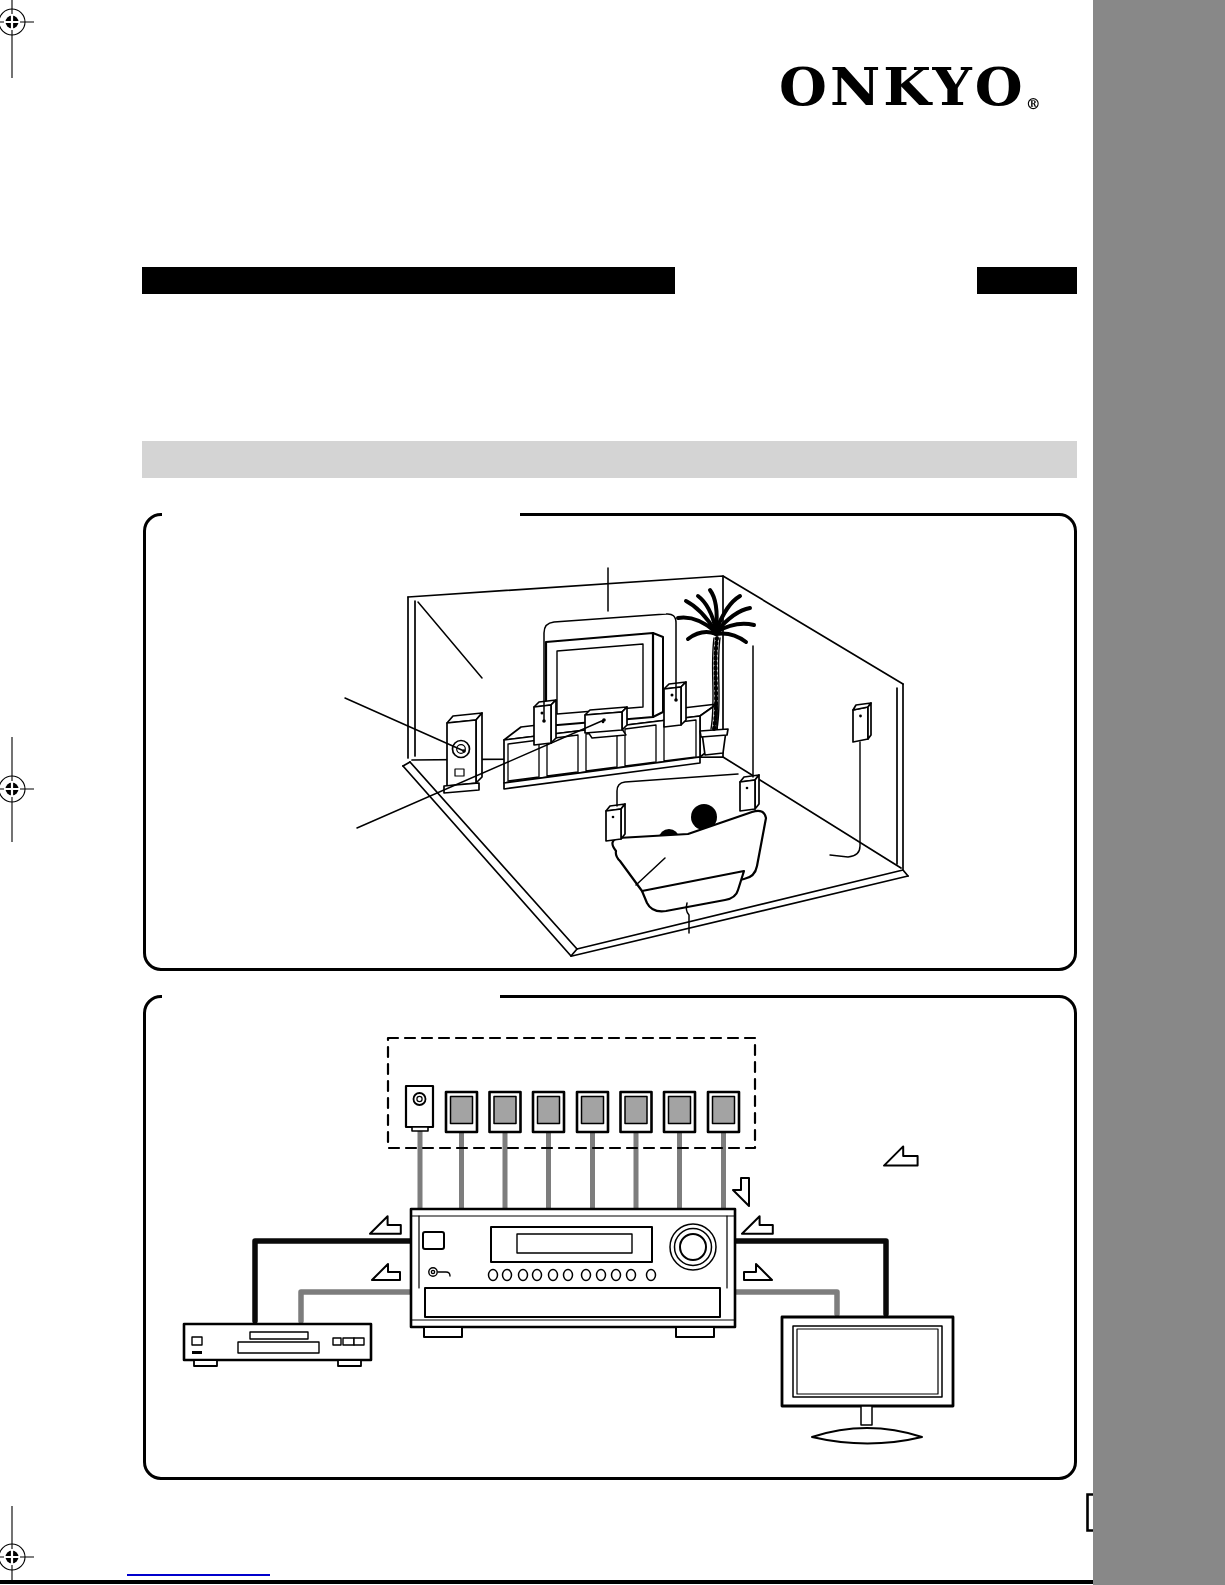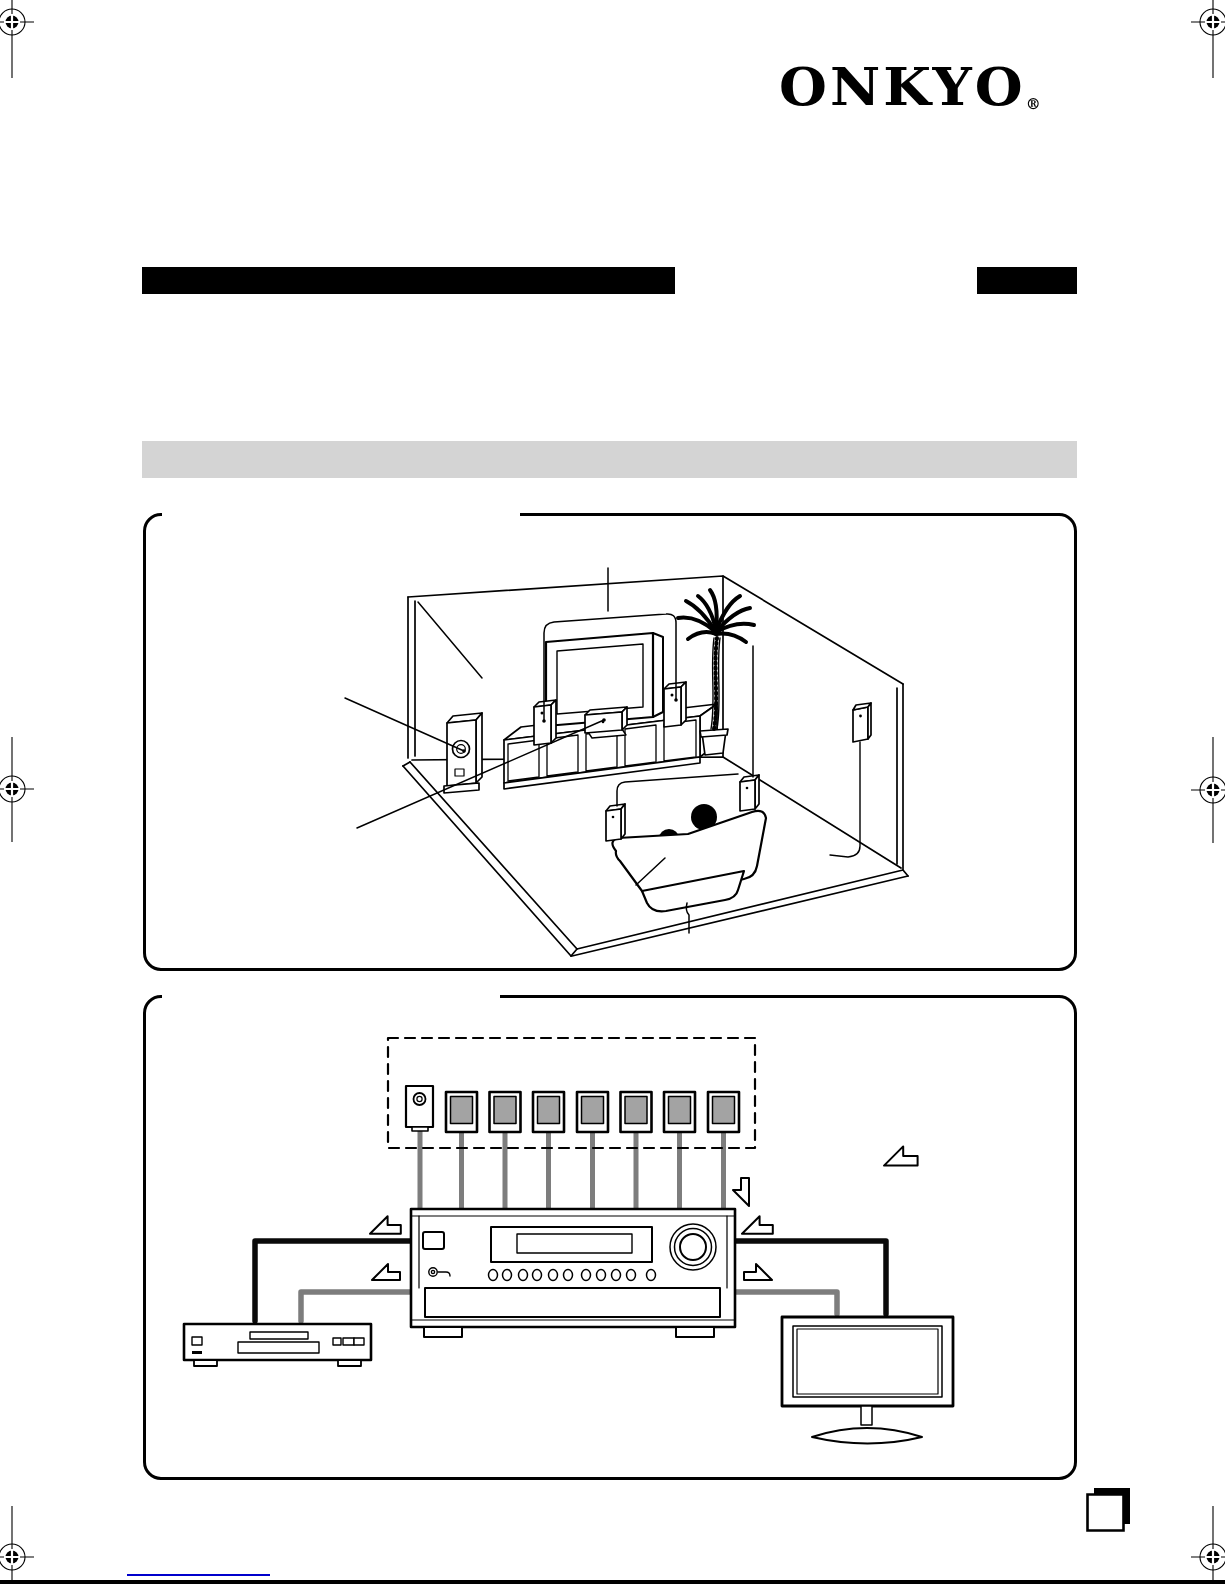--- a/index.html
+++ b/index.html
@@ -1,20 +1,20 @@
 <!DOCTYPE html>
 <html style="--ink: #000000; --bar-gray: #d4d4d4; --speaker-fill: #a3a3a3; --wire-gray: #7d7d7d; --cable-black: #0a0a0a; --link-blue: #0000cc; --paper: #ffffff;"><head>
 <meta charset="utf-8">
 <style>
   :root{
     --ink:#000000; --bar-gray:#d4d4d4; --speaker-fill:#a3a3a3;
     --wire-gray:#7d7d7d; --cable-black:#0a0a0a; --link-blue:#0000cc; --paper:#ffffff;
   }
   html,body{margin:0;padding:0;background:#888;}
-  #page{position:relative;width:1225px;height:1585px;background:var(--paper);overflow:hidden;
+  #page{position:relative;width:1093px;height:1585px;background:var(--paper);overflow:hidden;
         font-family:"DejaVu Sans","Liberation Sans",sans-serif;}
   .abs{position:absolute;}
   #brand-logo{left:779px;top:56px;font-family:"DejaVu Serif","Liberation Serif",serif;
      font-weight:900;font-size:55px;letter-spacing:3px;color:var(--ink);
      transform:scaleY(0.95);transform-origin:top left;white-space:nowrap;}
   #brand-logo .reg{font-size:15px;font-weight:700;vertical-align:-4px;letter-spacing:0;}
   .blackbar{background:var(--ink);}
   #title-bar{left:142px;top:267px;width:533px;height:27px;}
   #edition-box{left:977px;top:267px;width:100px;height:27px;}
   #section-bar{left:142px;top:441px;width:935px;height:37px;background:var(--bar-gray);}

